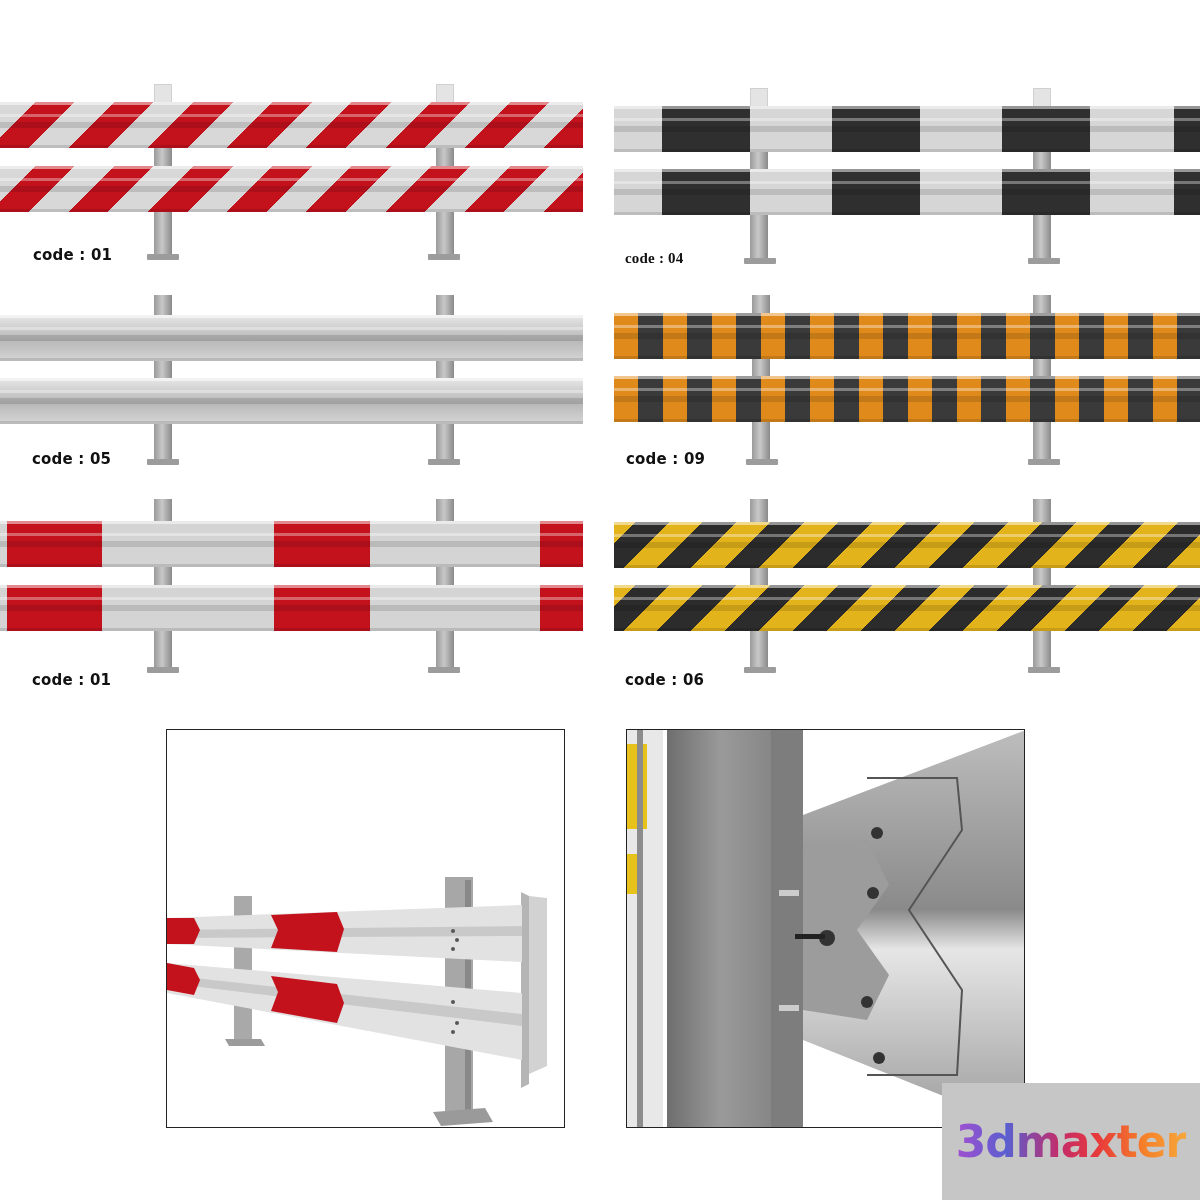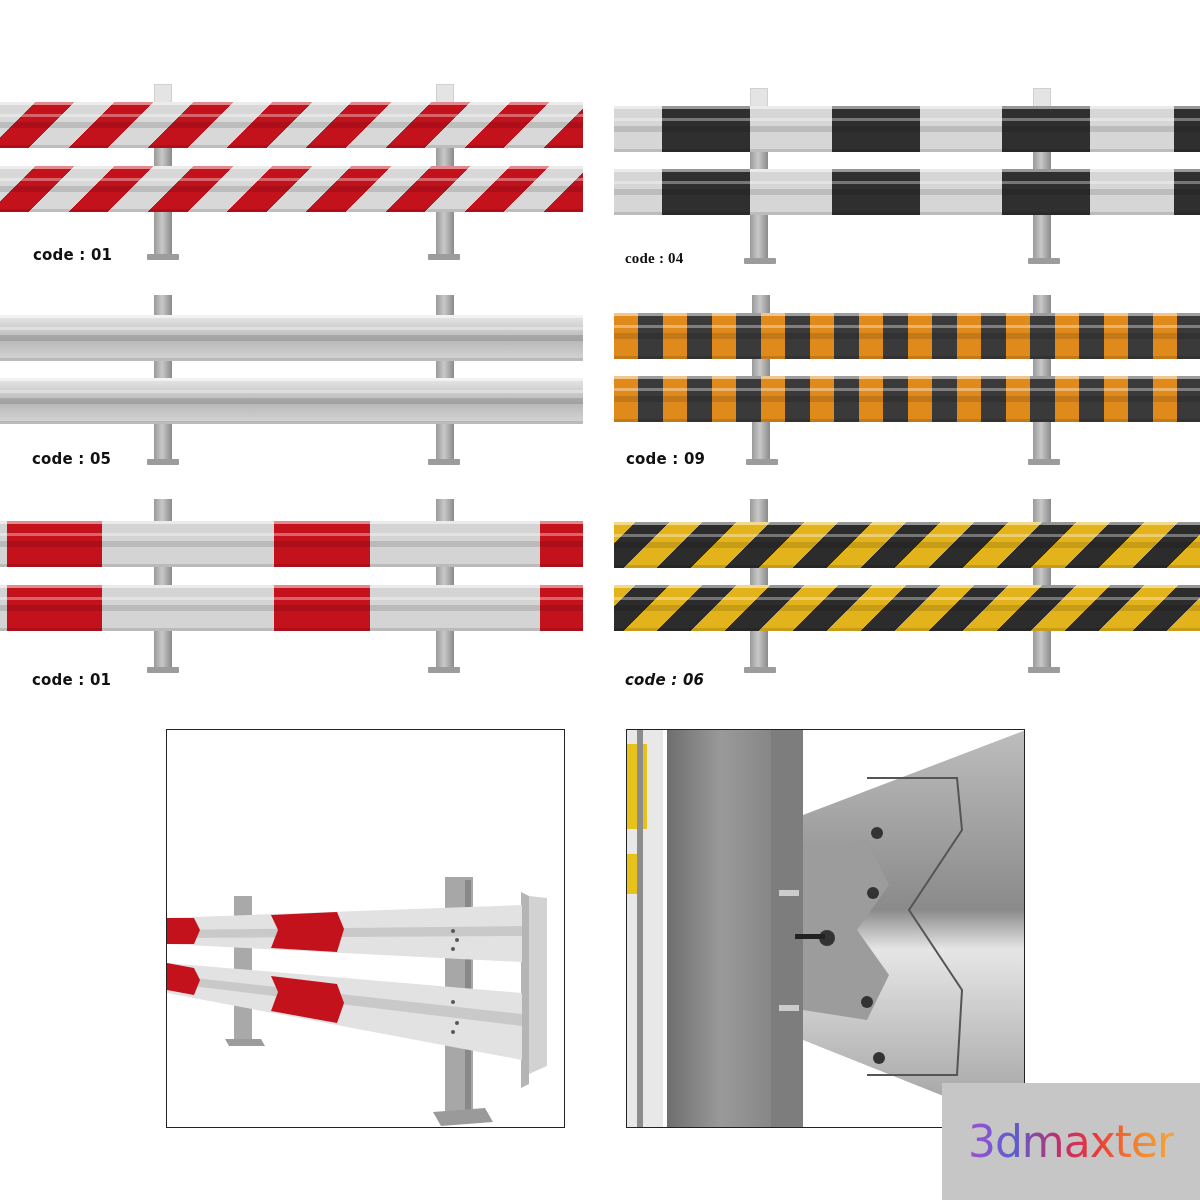--- a/index.html
+++ b/index.html
@@ -7,21 +7,21 @@
   .variant{position:absolute;}
   .post{position:absolute;width:18px;background:linear-gradient(90deg,#9a9a9a,#c8c8c8 45%,#8a8a8a);}
   .post-top{position:absolute;width:18px;background:#e4e4e4;border:1px solid #d0d0d0;box-sizing:border-box;}
   .base{position:absolute;width:32px;height:6px;background:#9c9c9c;border-radius:1px;}
   .rail{position:absolute;height:46px;box-shadow:inset 0 3px 0 rgba(255,255,255,.5), inset 0 -3px 0 rgba(0,0,0,.12);}
   .rail::after{content:"";position:absolute;left:0;right:0;top:20px;height:6px;background:rgba(0,0,0,.12);}
   .rail::before{content:"";position:absolute;left:0;right:0;top:12px;height:3px;background:rgba(255,255,255,.35);}
   .code-label{position:absolute;font-weight:bold;font-size:15px;color:#111;letter-spacing:0.2px;}
   .panel{position:absolute;border:1px solid #222;box-sizing:border-box;overflow:hidden;background:#fff;}
   .logo-box{position:absolute;left:942px;top:1083px;width:258px;height:117px;background:#c6c6c6;display:flex;align-items:center;justify-content:center;}
-  .logo-text{font-family:"DejaVu Sans","Liberation Sans",sans-serif;font-weight:normal;font-size:44px;letter-spacing:-1px;
+  .logo-text{font-family:"DejaVu Sans","Liberation Sans",sans-serif;font-weight:bold;font-size:44px;letter-spacing:-1px;
     background:linear-gradient(90deg,#a14fd0 0%,#5a5fd0 22%,#c42c6a 45%,#e83a3a 62%,#f5812a 82%,#f6a73a 100%);
     -webkit-background-clip:text;background-clip:text;color:transparent;}
 </style>
 </head>
 <body>
 
 <div class="variant" style="left:0;top:80px;width:590px;height:190px;">
   <div class="post-top" style="left:154px;top:4px;height:20px;"></div>
   <div class="post" style="left:154px;top:24px;height:152px;"></div>
   <div class="base" style="left:147px;top:174px;"></div>
@@ -68,21 +68,21 @@
 <div class="variant" style="left:600px;top:285px;width:600px;height:190px;">
   <div class="post" style="left:152px;top:10px;height:168px;"></div>
   <div class="base" style="left:146px;top:174px;"></div>
   <div class="post" style="left:433px;top:10px;height:168px;"></div>
   <div class="base" style="left:428px;top:174px;"></div>
   <div class="rail" style="left:14px;top:28px;width:586px;background:repeating-linear-gradient(90deg,#e08a1c 0 24px,#3a3a3a 24px 49px);"></div>
   <div class="rail" style="left:14px;top:91px;width:586px;background:repeating-linear-gradient(90deg,#e08a1c 0 24px,#3a3a3a 24px 49px);"></div>
   <div class="code-label" style="left:26px;top:165px;">code : 09</div>
 </div>
 
-<div class="variant" style="left:600px;top:495px;width:600px;height:200px;font-style:italic;">
+<div class="variant" style="left:600px;top:495px;width:600px;height:200px;">
   <div class="post" style="left:150px;top:4px;height:172px;"></div>
   <div class="base" style="left:144px;top:172px;"></div>
   <div class="post" style="left:433px;top:4px;height:172px;"></div>
   <div class="base" style="left:428px;top:172px;"></div>
   <div class="rail" style="left:14px;top:27px;width:586px;background:repeating-linear-gradient(-45deg,#e3b31c 0 24px,#2c2c2c 24px 48px);"></div>
   <div class="rail" style="left:14px;top:90px;width:586px;background:repeating-linear-gradient(-45deg,#e3b31c 0 24px,#2c2c2c 24px 48px);"></div>
   <div class="code-label" style="left:25px;top:176px;">code : 06</div>
 </div>
 
 <div class="panel" style="left:166px;top:729px;width:399px;height:399px;">

